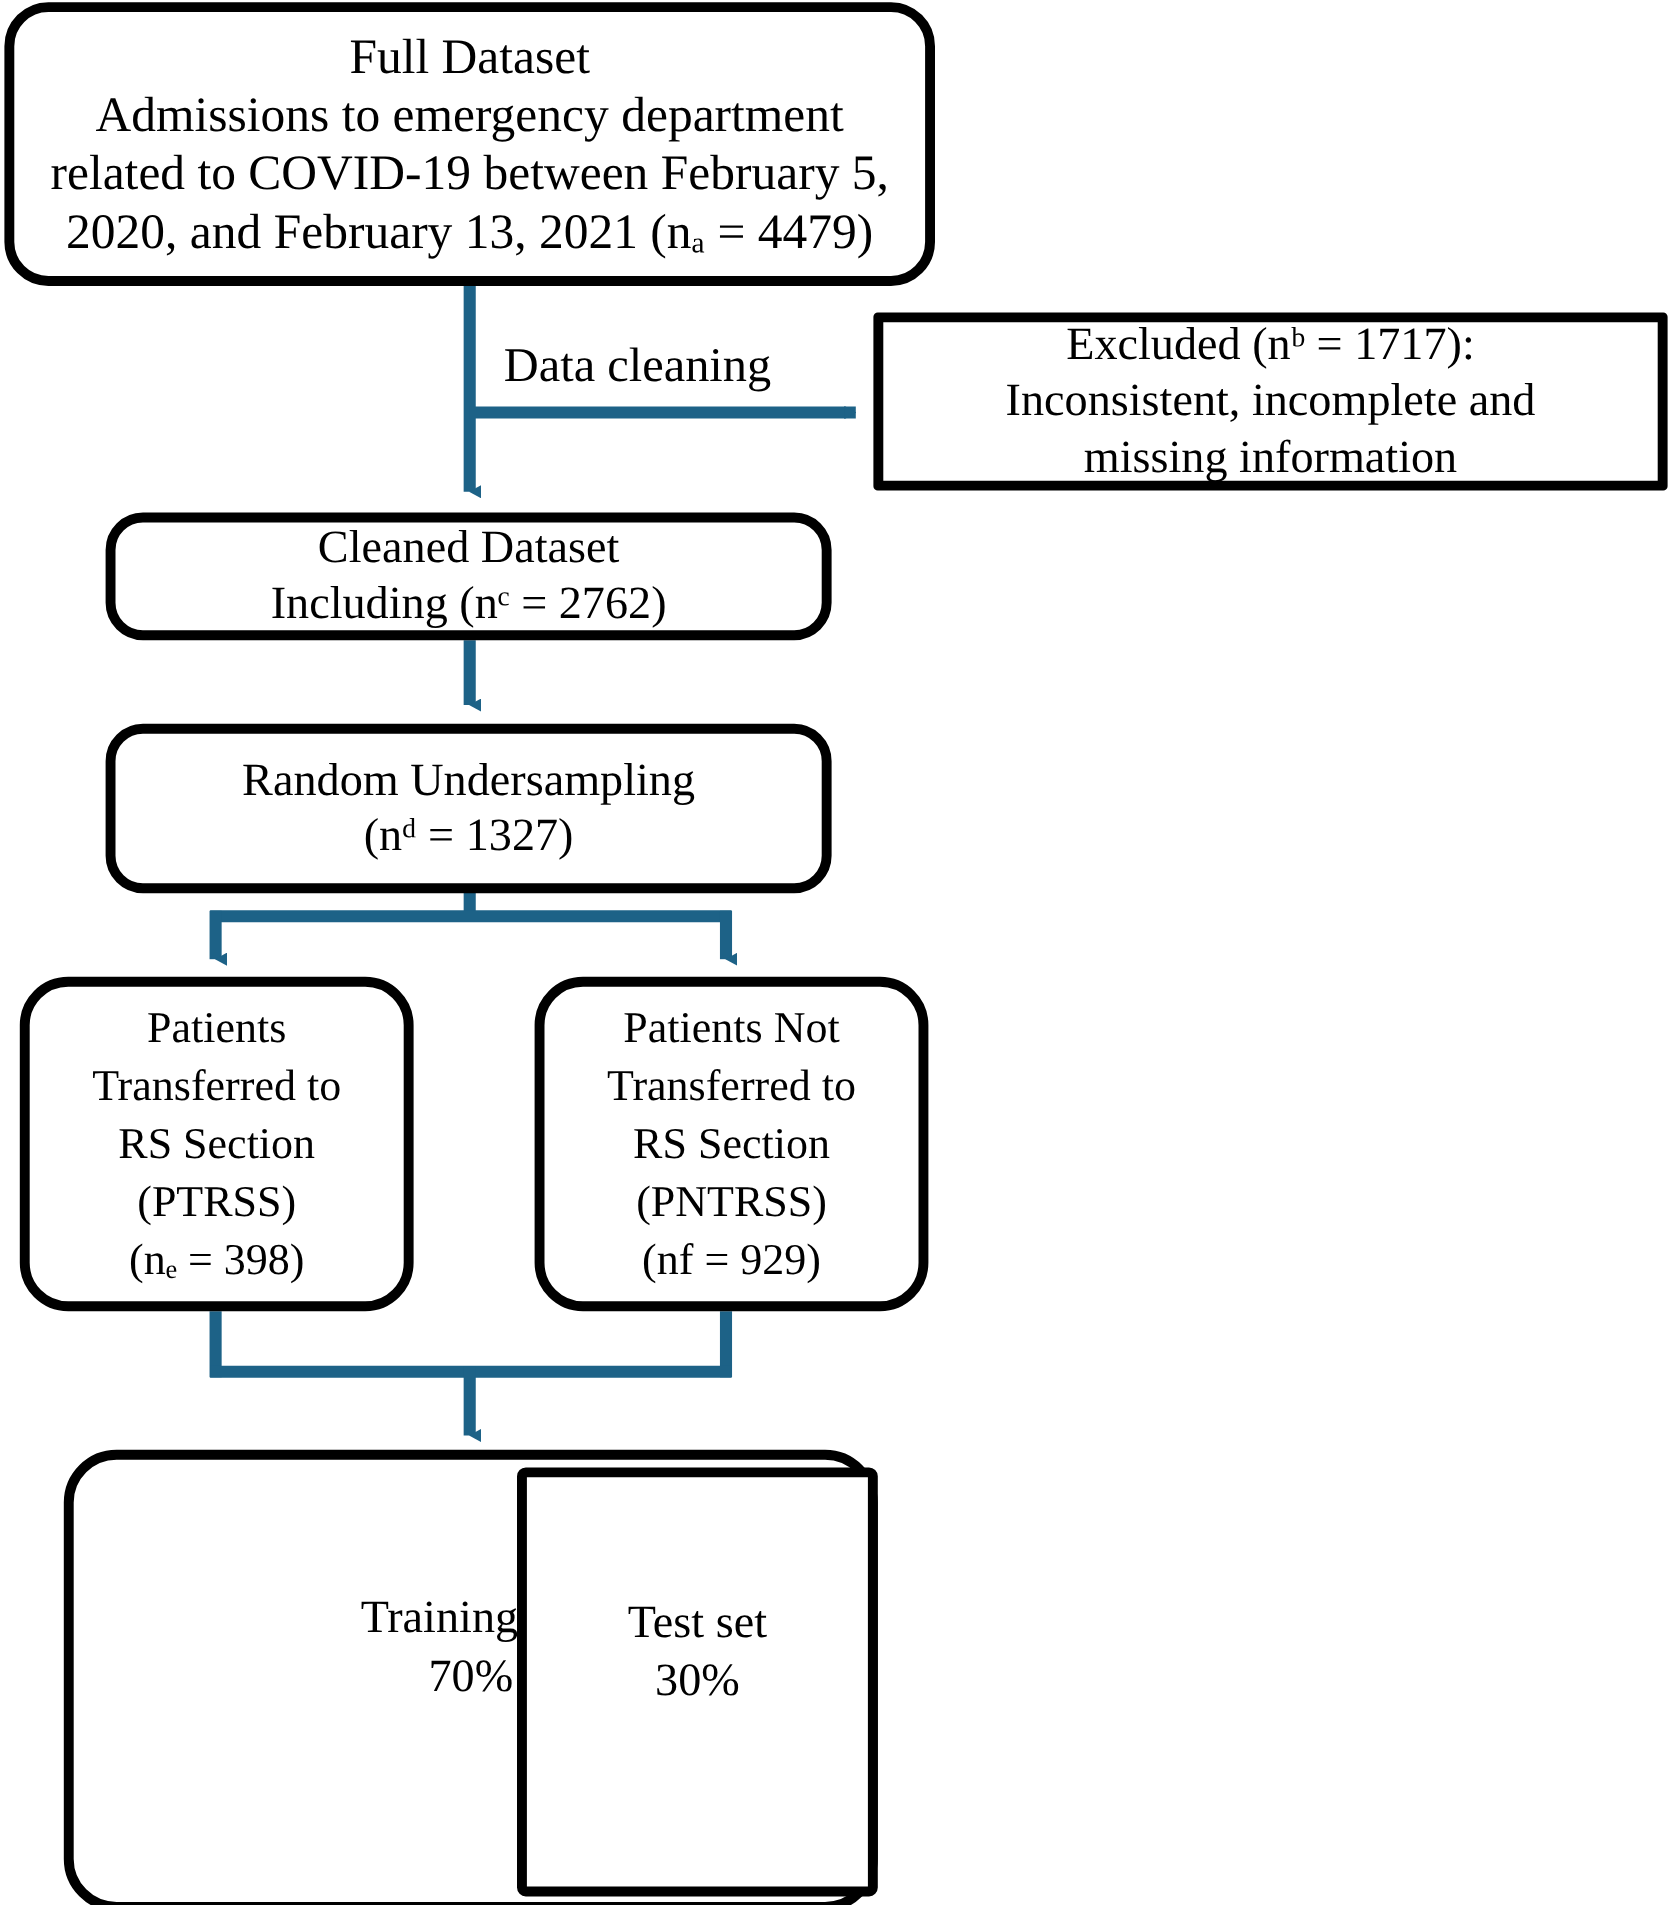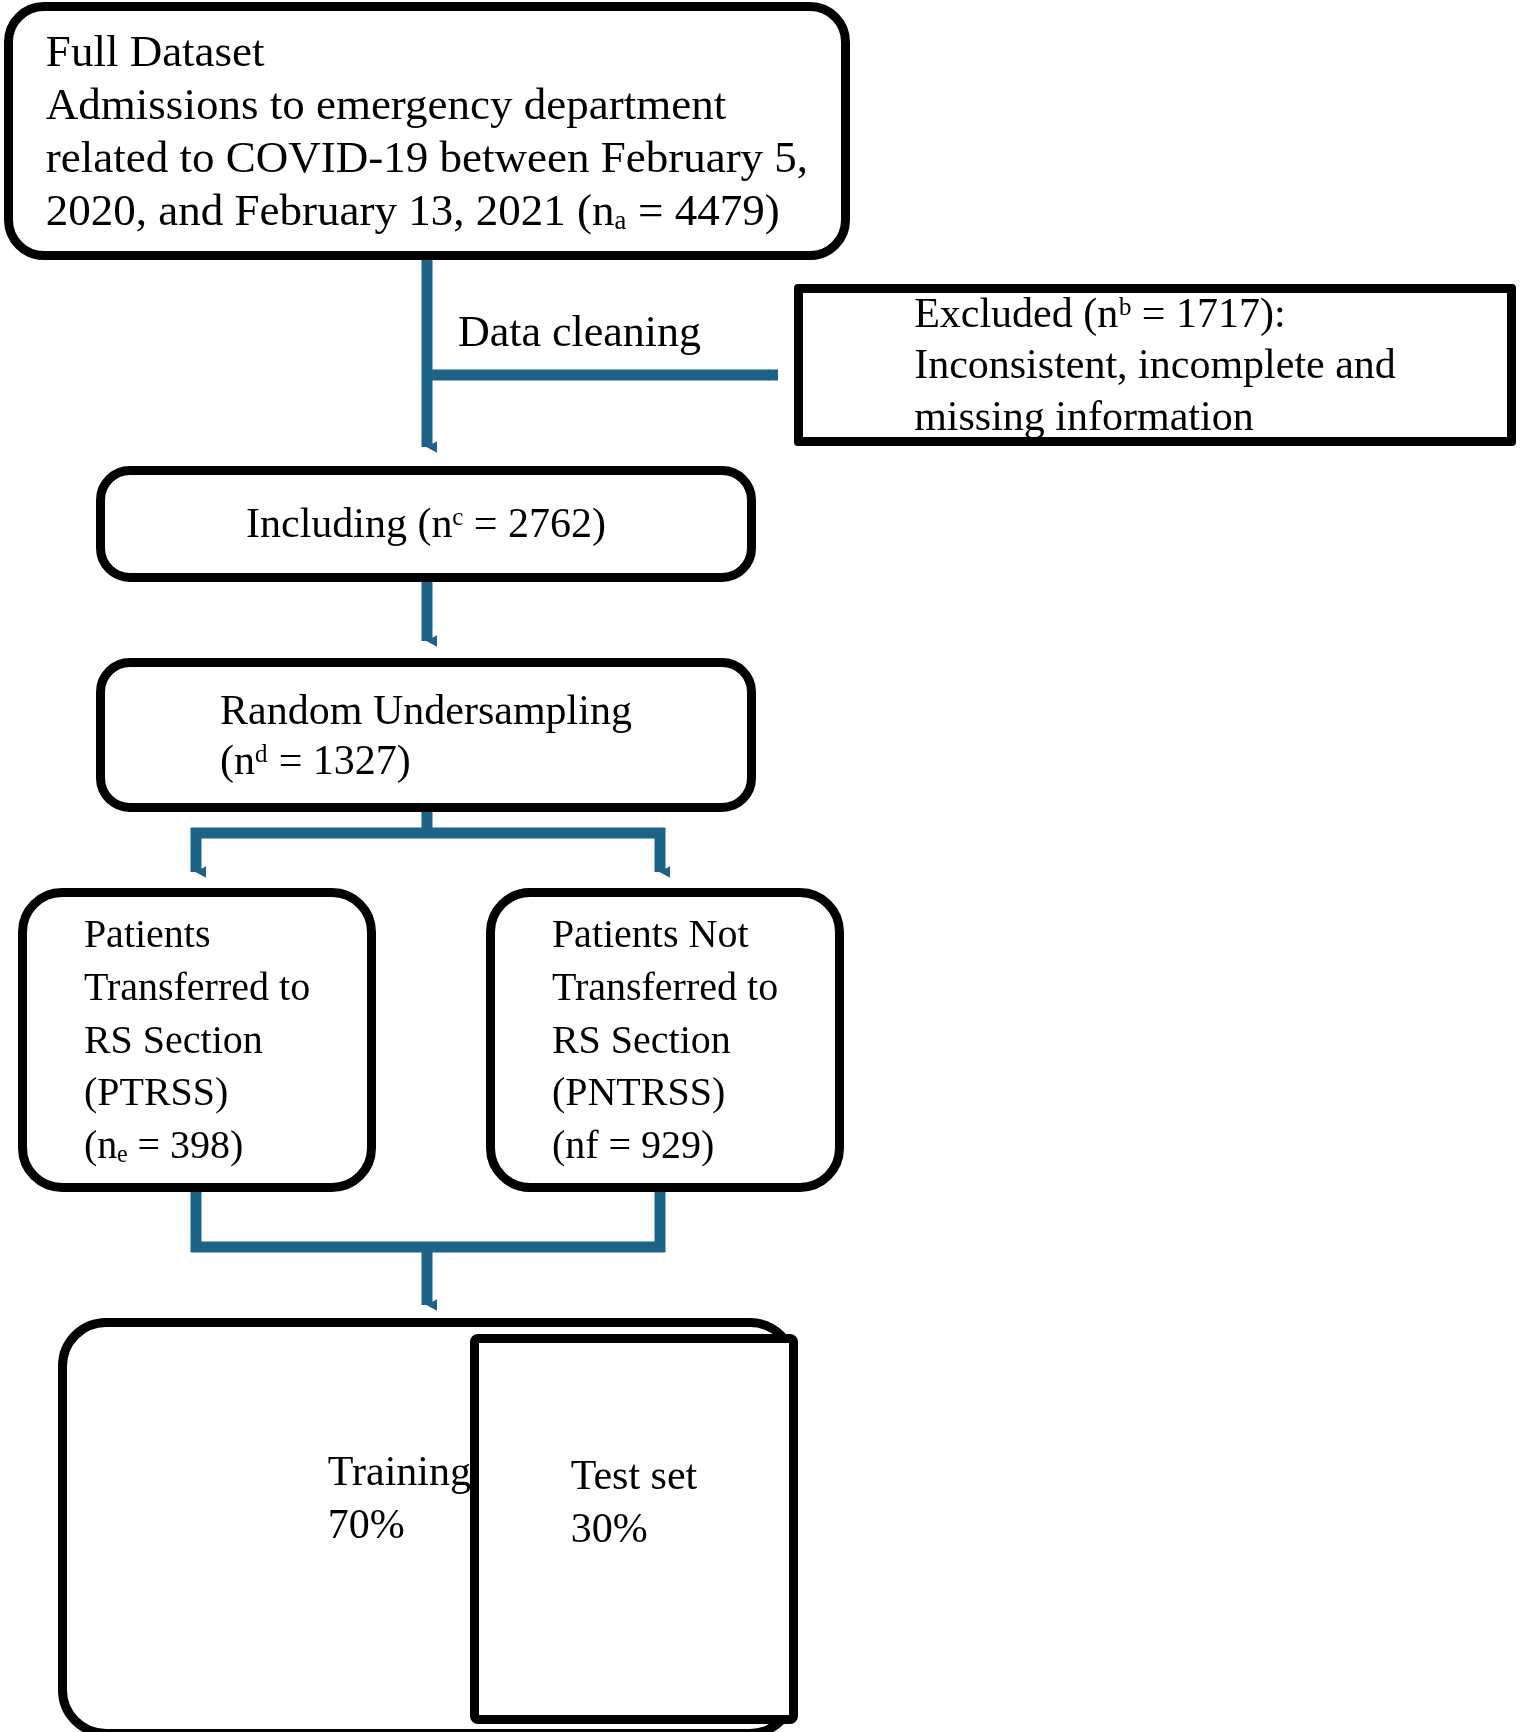--- a/index.html
+++ b/index.html
@@ -20,21 +20,21 @@
   .node {
     position: absolute;
     box-sizing: border-box;
     background: #ffffff;
     border: 9px solid #000000;
     border-radius: 34px;
     display: flex;
     flex-direction: column;
     align-items: center;
     justify-content: center;
-    text-align: left;
+    text-align: center;
     z-index: 5;
   }
   .node .line {
     display: block;
     white-space: nowrap;
     line-height: 1.30;
   }
   
   #node-full-dataset {
     left: 4px;  top: 2px;  width: 846px;  height: 258px;
@@ -177,20 +177,21 @@
   <div class="node" id="node-excluded">
     <div class="stack">
       <span class="line">Excluded (nᵇ = 1717):</span>
       <span class="line">Inconsistent, incomplete and</span>
       <span class="line">missing information</span>
     </div>
   </div>
 
   <div class="node" id="node-cleaned">
     <div class="stack">
+      <span class="line">Cleaned Dataset</span>
       <span class="line">Including (nᶜ = 2762)</span>
     </div>
   </div>
 
   <div class="node" id="node-undersampling">
     <div class="stack">
       <span class="line">Random Undersampling</span>
       <span class="line">(nᵈ = 1327)</span>
     </div>
   </div>

